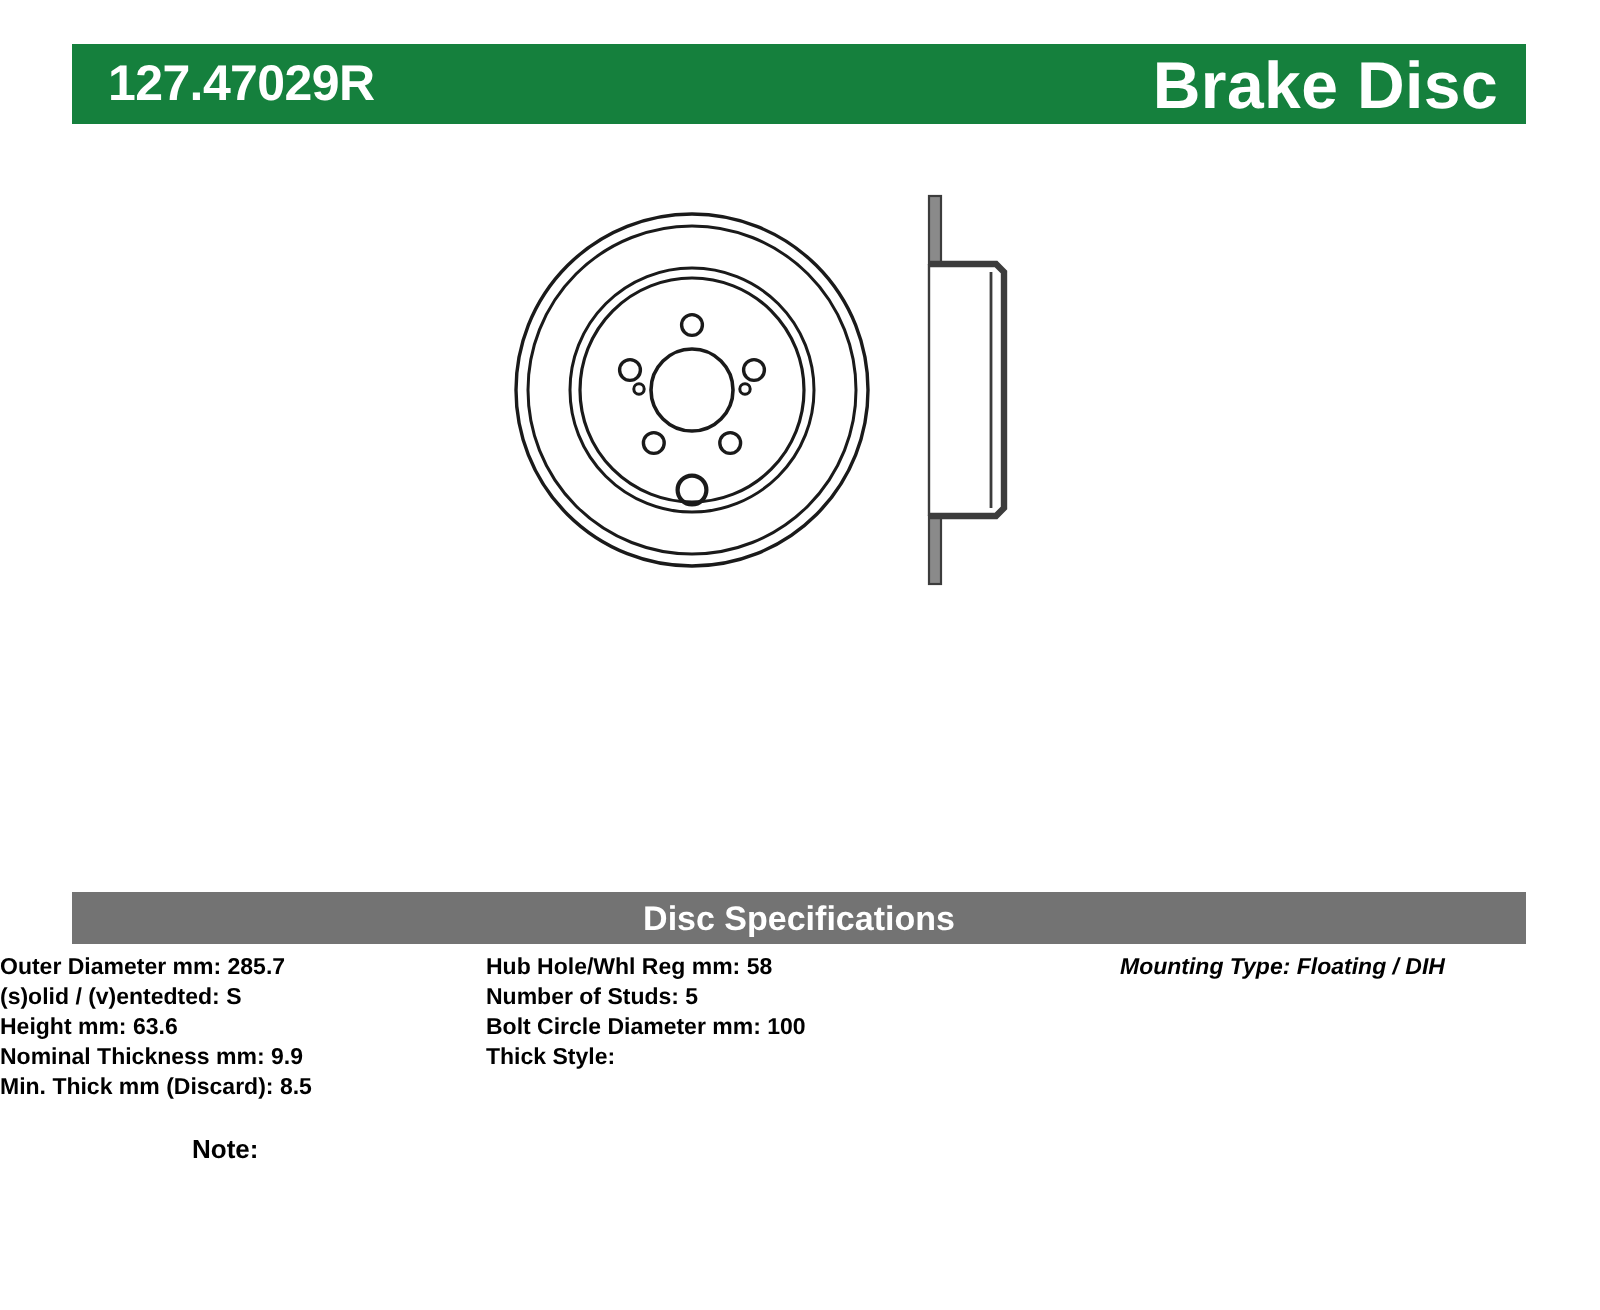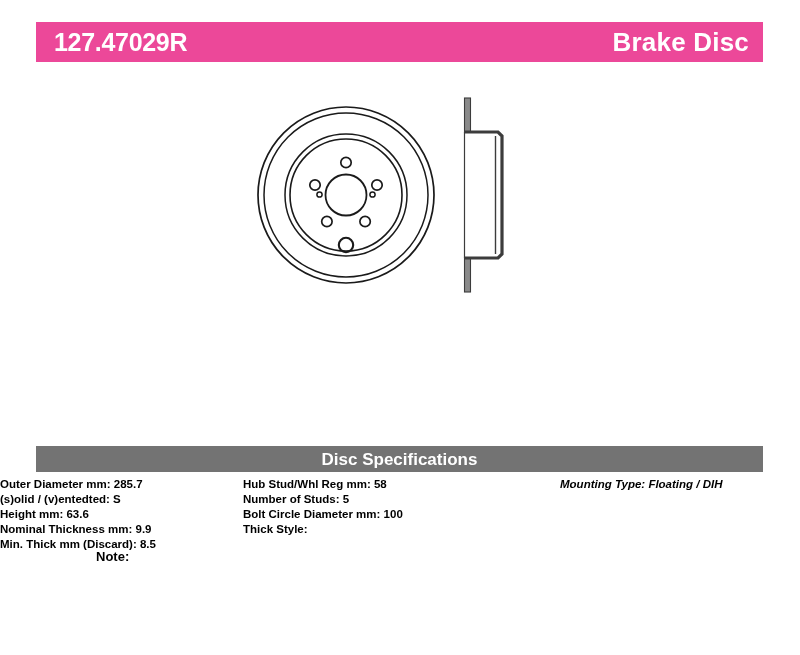--- a/index.html
+++ b/index.html
@@ -16,37 +16,37 @@
     overflow: hidden;
   }
 
   
   .header-bar {
     position: absolute;
     left: 36px;
     top: 22px;
     width: 727px;
     height: 40px;
-    background: #ec4899;
+    background: #15803d;
     display: flex;
     align-items: center;
     justify-content: space-between;
     box-sizing: border-box;
     padding: 0 14px 0 18px;
   }
   .header-part-number {
     color: #ffffff;
     font-size: 25px;
     font-weight: bold;
     letter-spacing: -0.3px;
     line-height: 1;
   }
   .header-title {
     color: #ffffff;
-    font-size: 26px;
+    font-size: 33px;
     font-weight: bold;
     letter-spacing: 0.2px;
     line-height: 1;
   }
 
   
   .drawing-area {
     position: absolute;
     left: 36px;
     top: 80px;
@@ -117,21 +117,21 @@
     padding-left: 24px;
     font-style: italic;
   }
   .spec-label { font-weight: bold; }
   .spec-value { font-weight: bold; }
 
   
   .note-block {
     position: absolute;
     left: 96px;
-    top: 550px;
+    top: 568px;
     font-size: 13px;
     font-weight: bold;
     line-height: 1;
   }
 </style>
 </head>
 <body>
 
 <div class="header-bar">
   <div class="header-part-number">127.47029R</div>
@@ -205,21 +205,21 @@
       <span class="spec-value">9.9</span>
     </div>
     <div class="spec-row">
       <span class="spec-label">Min. Thick mm (Discard): </span>
       <span class="spec-value">8.5</span>
     </div>
   </div>
 
   <div class="spec-col spec-col-mid">
     <div class="spec-row">
-      <span class="spec-label">Hub Stud/Whl Reg mm: </span>
+      <span class="spec-label">Hub Hole/Whl Reg mm: </span>
       <span class="spec-value">58</span>
     </div>
     <div class="spec-row">
       <span class="spec-label">Number of Studs: </span>
       <span class="spec-value">5</span>
     </div>
     <div class="spec-row">
       <span class="spec-label">Bolt Circle Diameter mm: </span>
       <span class="spec-value">100</span>
     </div>

